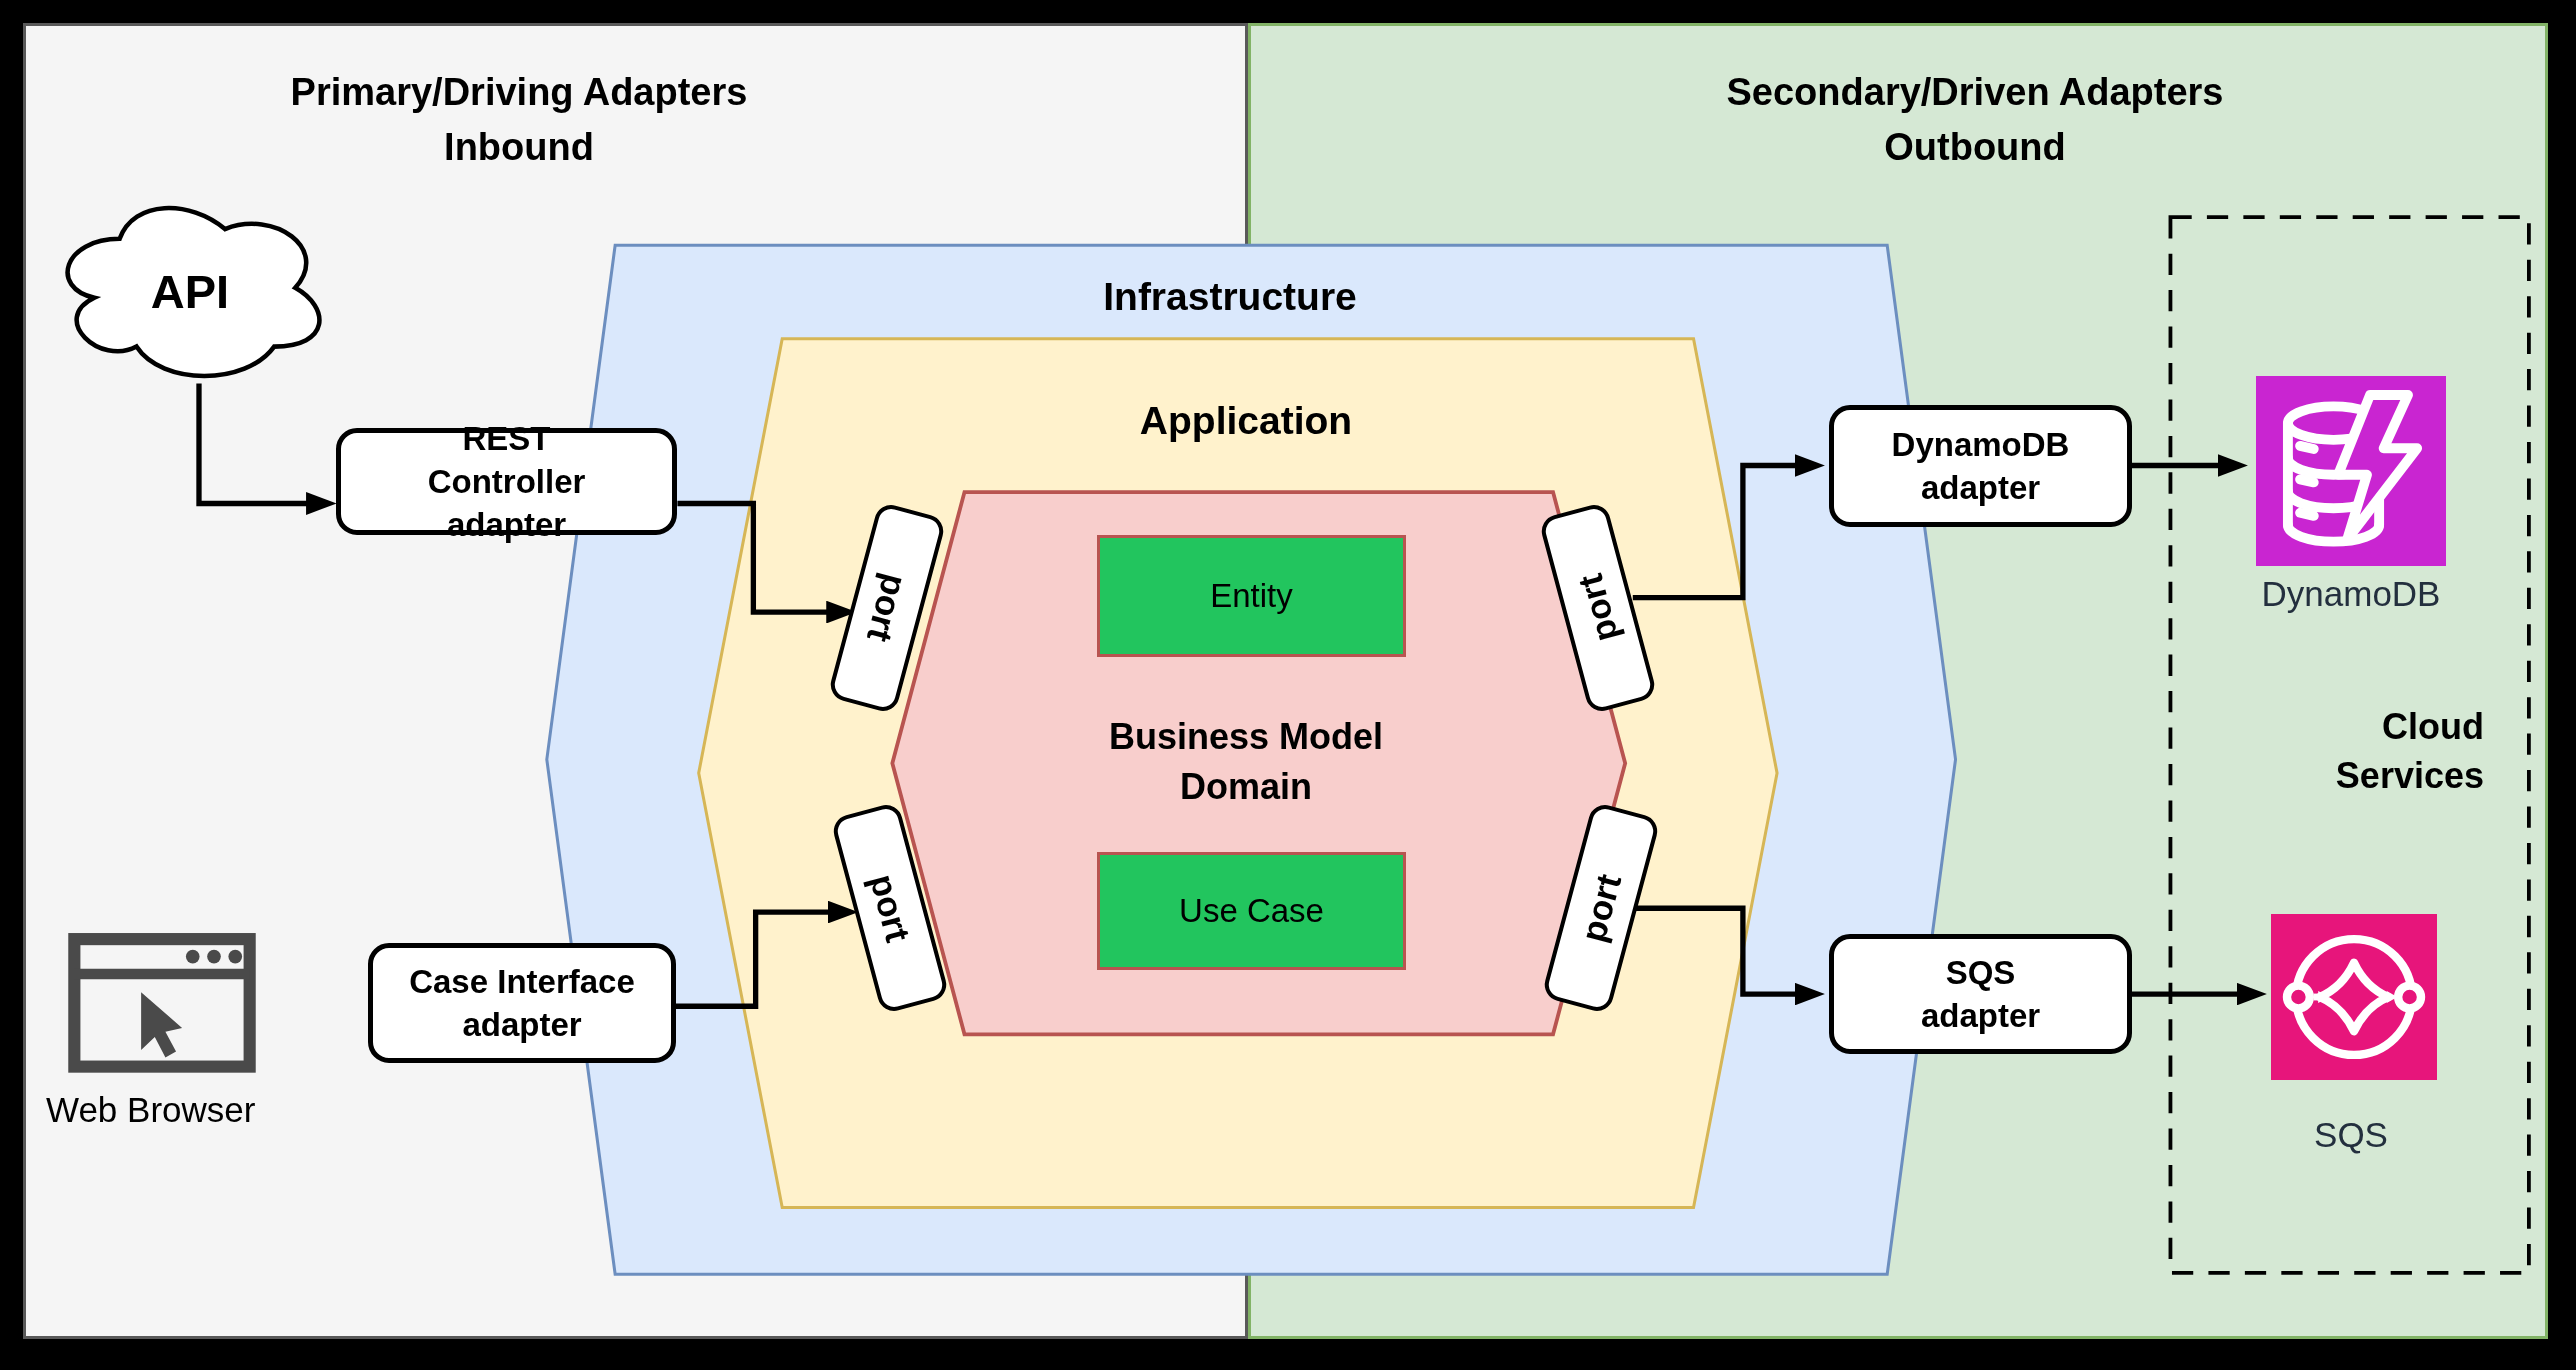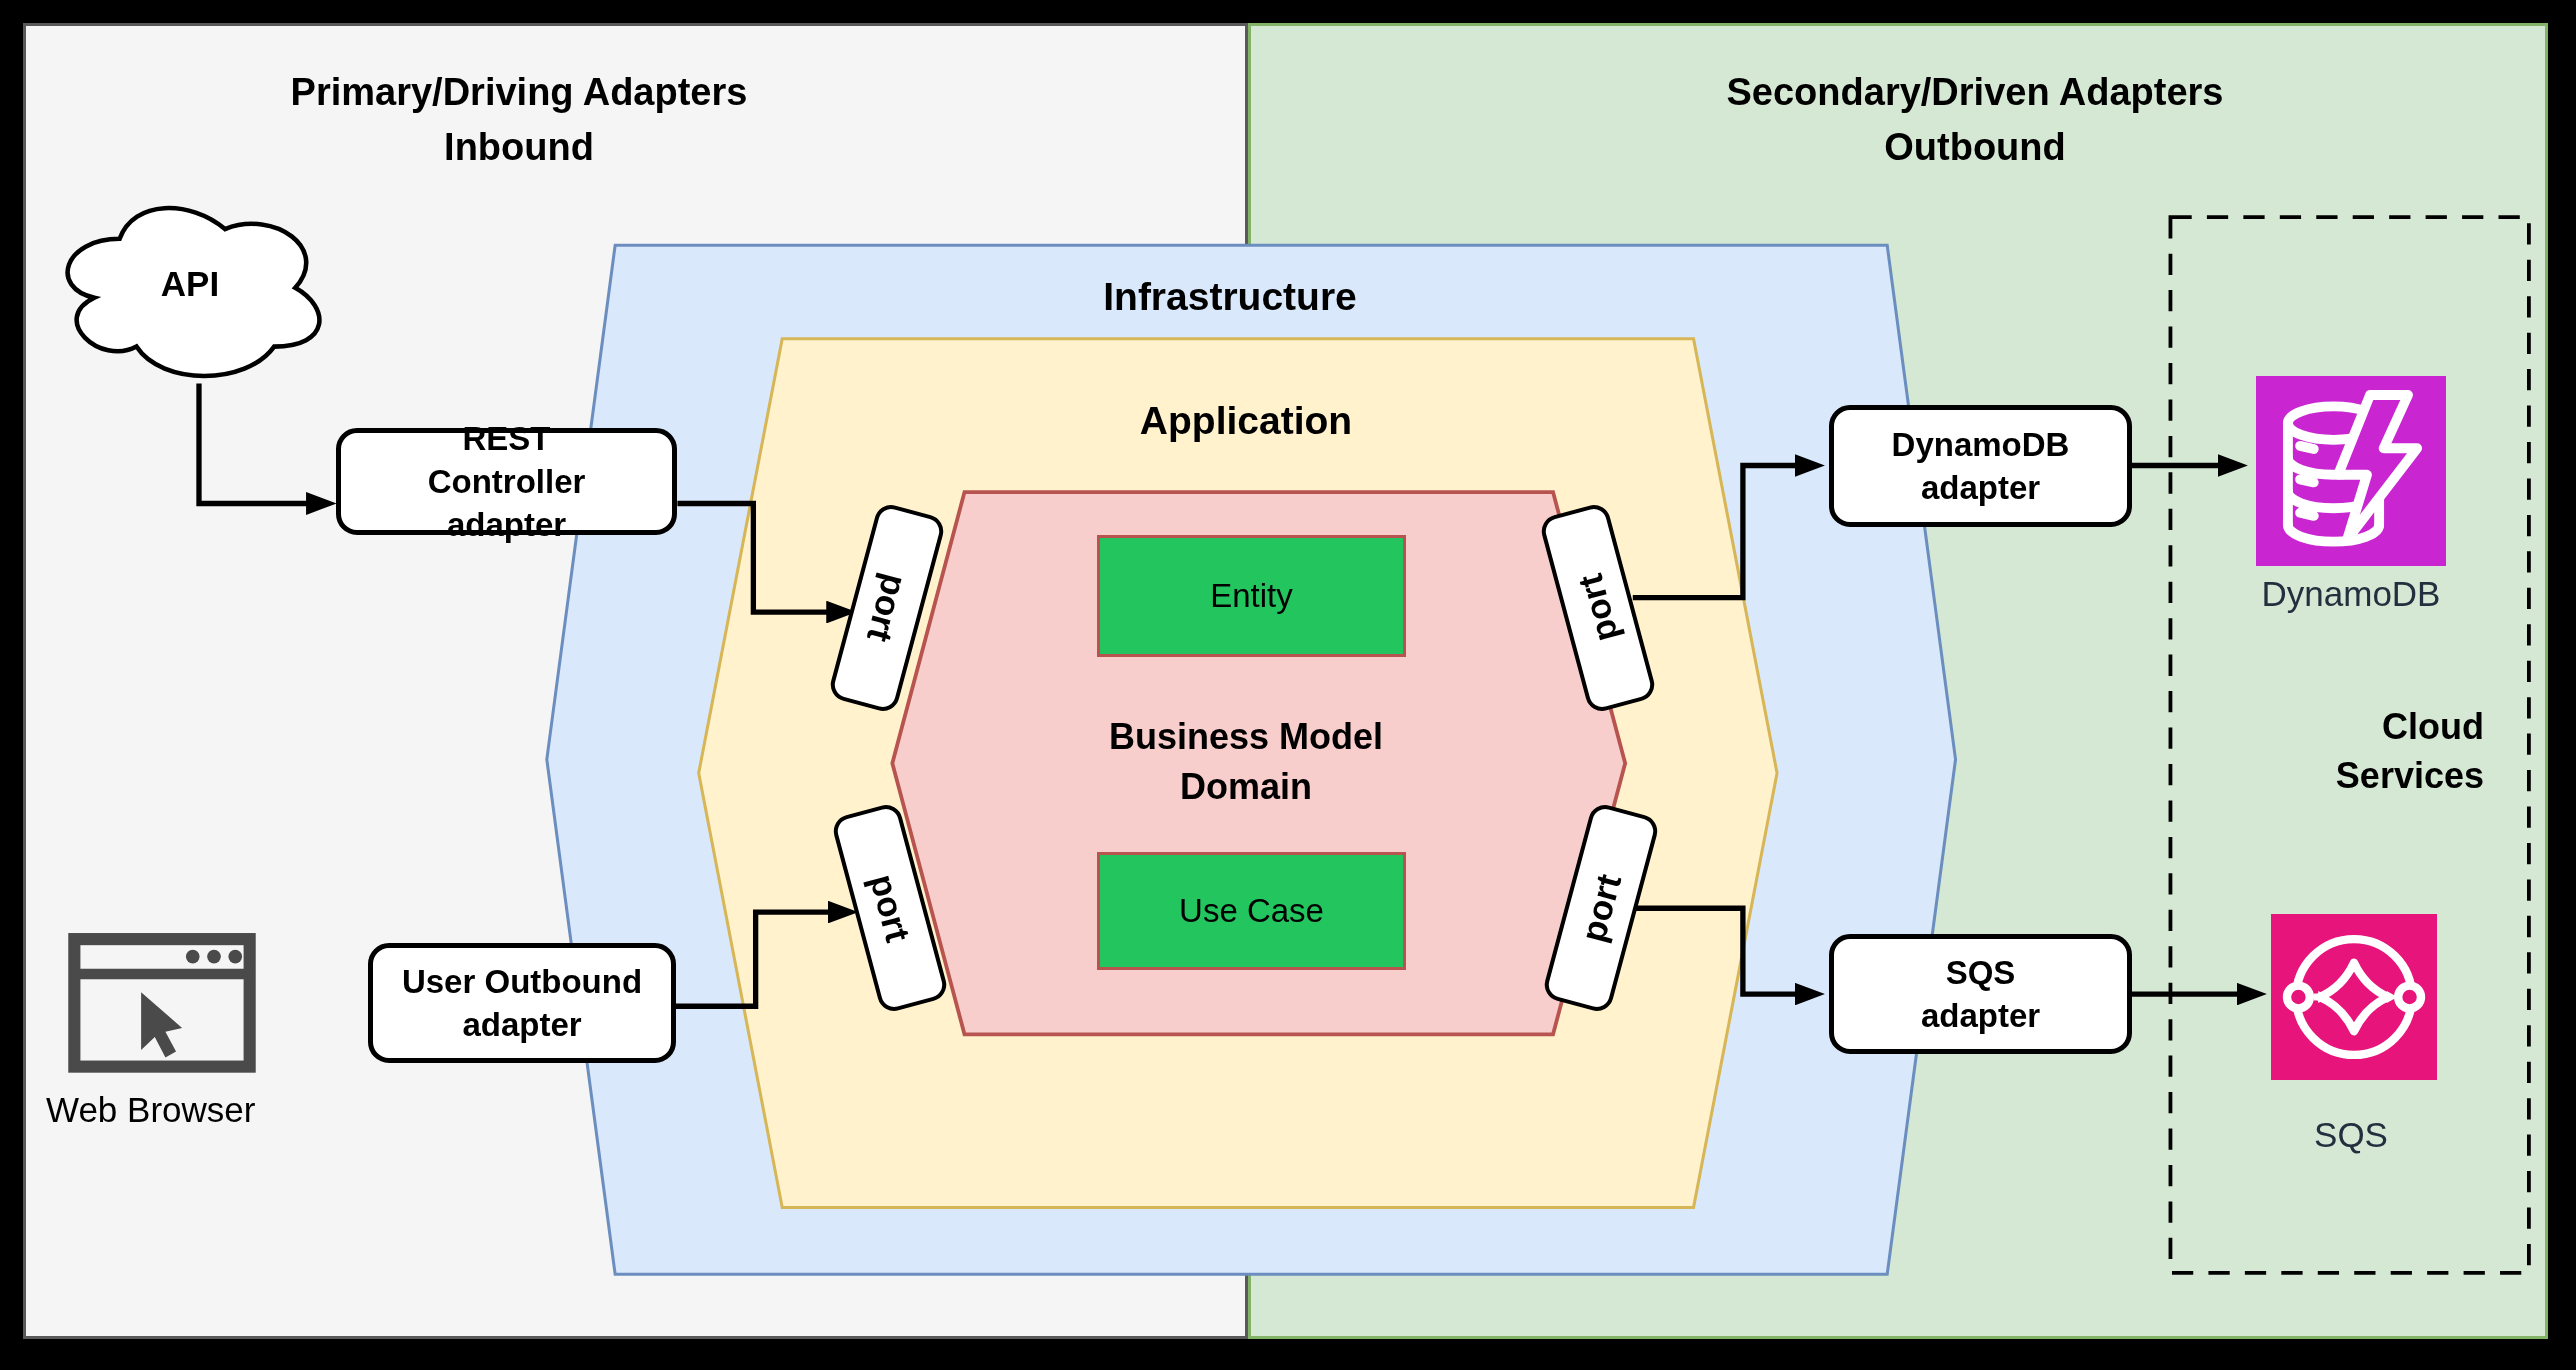--- a/index.html
+++ b/index.html
@@ -31,21 +31,21 @@
   .port span{display:block;font-weight:bold;font-size:35px;white-space:nowrap;}
   .port-tl{transform:rotate(15deg);}
   .port-bl{transform:rotate(-15deg);}
   .port-tr{transform:rotate(-15deg);}
   .port-br{transform:rotate(15deg);}
   .rot90{transform:rotate(90deg);}
   .rot-90{transform:rotate(-90deg);}
   .ext-label{position:absolute;text-align:left;font-size:35px;}
   .aws-label{position:absolute;width:228px;text-align:center;font-size:35px;color:#232f3e;}
   .cloud-title{position:absolute;width:266px;text-align:right;font-weight:bold;font-size:36px;line-height:49px;}
-  .api-label{position:absolute;width:152px;text-align:center;font-weight:bold;font-size:35px;}
+  .api-label{position:absolute;width:152px;text-align:center;font-weight:bold;font-size:47px;}
   svg.overlay{position:absolute;left:0;top:0;}
   .icon-wrap{position:absolute;}
 </style>
 </head>
 <body>
 
 <div class="stage">
 
   <div class="panel panel-primary"></div>
   <div class="panel panel-secondary"></div>
@@ -115,21 +115,21 @@
   <div class="port port-br" style="left:1566px;top:807px;">
     <span class="rot-90">port</span>
   </div>
 
   <div class="adapter" style="left:336px;top:428px;width:341px;height:107px;">
     <div>REST</div>
     <div>Controller</div>
     <div>adapter</div>
   </div>
   <div class="adapter" style="left:368px;top:943px;width:308px;height:120px;">
-    <div>User Outbound</div>
+    <div>Case Interface</div>
     <div>adapter</div>
   </div>
   <div class="adapter" style="left:1829px;top:405px;width:303px;height:122px;">
     <div>DynamoDB</div>
     <div>adapter</div>
   </div>
   <div class="adapter" style="left:1829px;top:934px;width:303px;height:120px;">
     <div>SQS</div>
     <div>adapter</div>
   </div>

